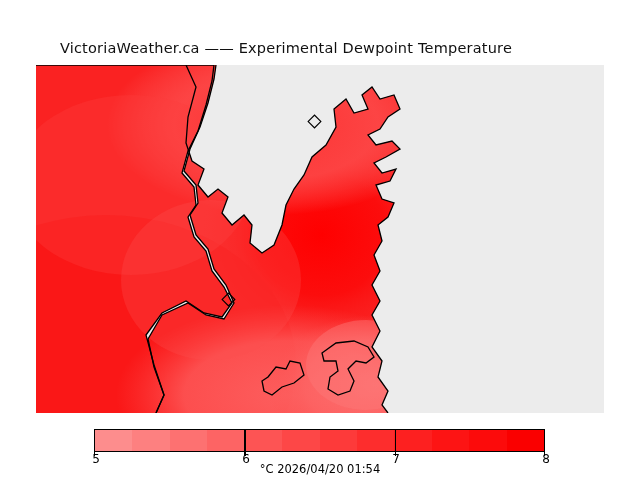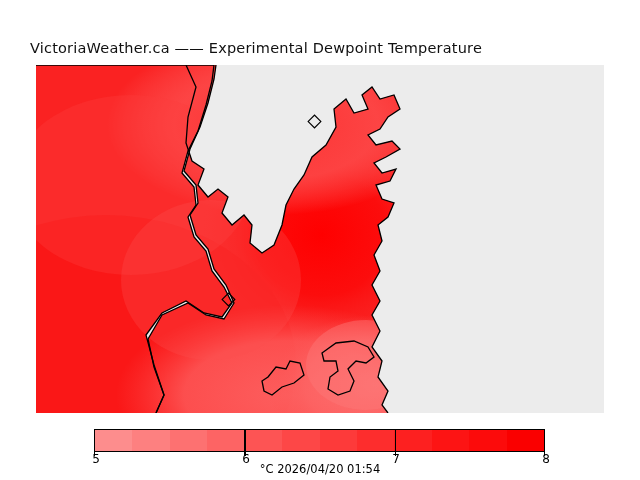--- a/index.html
+++ b/index.html
@@ -17,21 +17,21 @@
   #page {
     position: absolute;
     left: 0; top: 0;
     width: 640px; height: 480px;
     background: #ffffff;
   }
   #title {
     position: absolute;
     left: 0; top: 40px;
     width: 512px;
-    text-align: center;
+    text-align: right;
     font-family: "DejaVu Sans", sans-serif;
     font-size: 14.5px;
     letter-spacing: 0.2px;
     color: #101010;
     white-space: nowrap;
   }
   #map-wrap {
     position: absolute;
     left: 36px; top: 65px;
     width: 568px; height: 348px;

